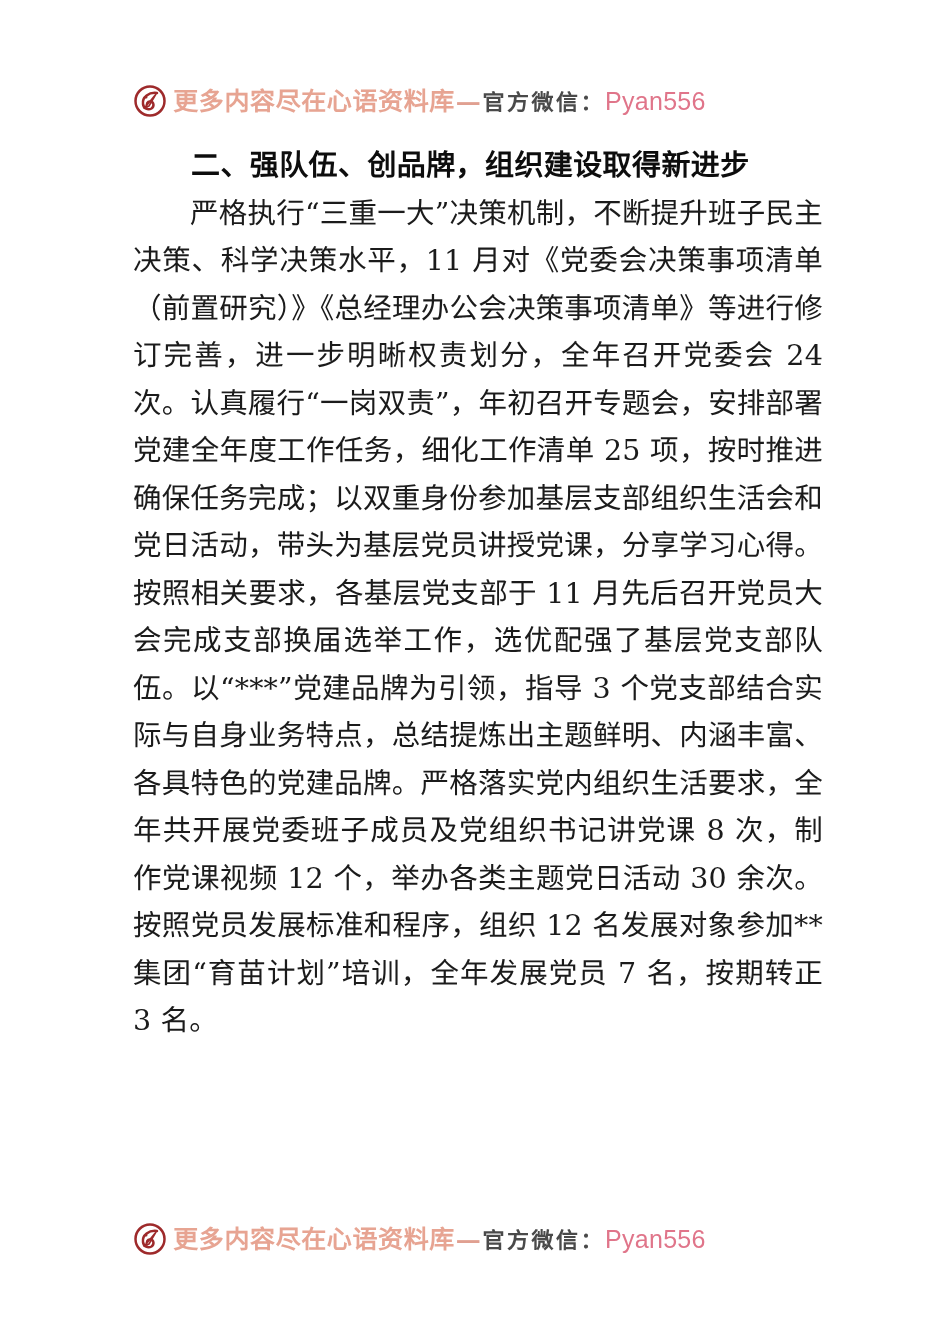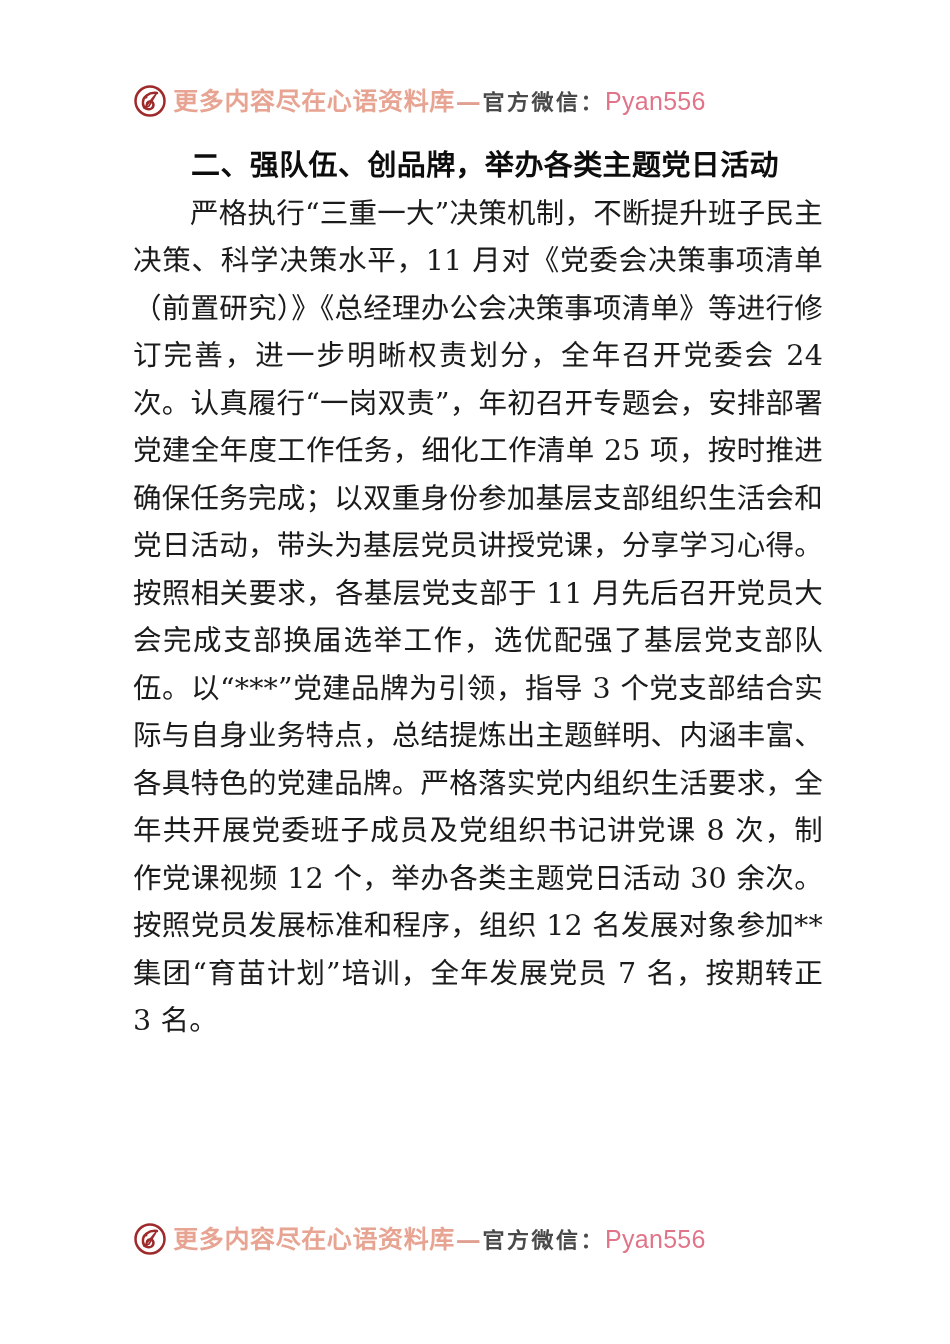--- a/index.html
+++ b/index.html
@@ -115,21 +115,21 @@
       <circle cx="24" cy="24" r="3" fill="#9e2a2b"></circle>
     </svg>
     <span class="wm-text">
       <span class="wm-brand">更多内容尽在心语资料库</span><span class="wm-dash">—</span><span class="wm-label">官方微信：</span><span class="wm-id">Pyan556</span>
     </span>
   </div>
 
   <div class="doc-body">
 
 
-    <p class="heading">二、强队伍、创品牌，举办各类主题党日活动</p>
+    <p class="heading">二、强队伍、创品牌，组织建设取得新进步</p>
 
     <p class="para indent">严格执行“三重一大”决策机制，不断提升班子民主决策、科学决策水平，11 月对《党委会决策事项清单（前置研究）》《总经理办公会决策事项清单》等进行修订完善，进一步明晰权责划分，全年召开党委会 24 次。认真履行“一岗双责”，年初召开专题会，安排部署党建全年度工作任务，细化工作清单 25 项，按时推进确保任务完成；以双重身份参加基层支部组织生活会和党日活动，带头为基层党员讲授党课，分享学习心得。按照相关要求，各基层党支部于 11 月先后召开党员大会完成支部换届选举工作，选优配强了基层党支部队伍。以“***”党建品牌为引领，指导 3 个党支部结合实际与自身业务特点，总结提炼出主题鲜明、内涵丰富、各具特色的党建品牌。严格落实党内组织生活要求，全年共开展党委班子成员及党组织书记讲党课 8 次，制作党课视频 12 个，举办各类主题党日活动 30 余次。按照党员发展标准和程序，组织 12 名发展对象参加**集团“育苗计划”培训，全年发展党员 7 名，按期转正 3 名。</p>
 
   </div>
 
   <div class="watermark bottom">
     <svg class="wm-logo" viewBox="0 0 64 64">
       <circle cx="32" cy="32" r="29" fill="none" stroke="#9e2a2b" stroke-width="5"></circle>
       <path d="M46 16 C30 14 16 24 18 38 C19 47 28 51 35 47 C41 43 40 34 33 33 C27 32 24 38 27 42" fill="none" stroke="#9e2a2b" stroke-width="5" stroke-linecap="round"></path>
       <path d="M44 18 L26 40 L20 46 L30 42 Z" fill="#ffffff" stroke="#9e2a2b" stroke-width="3" stroke-linejoin="round"></path>

